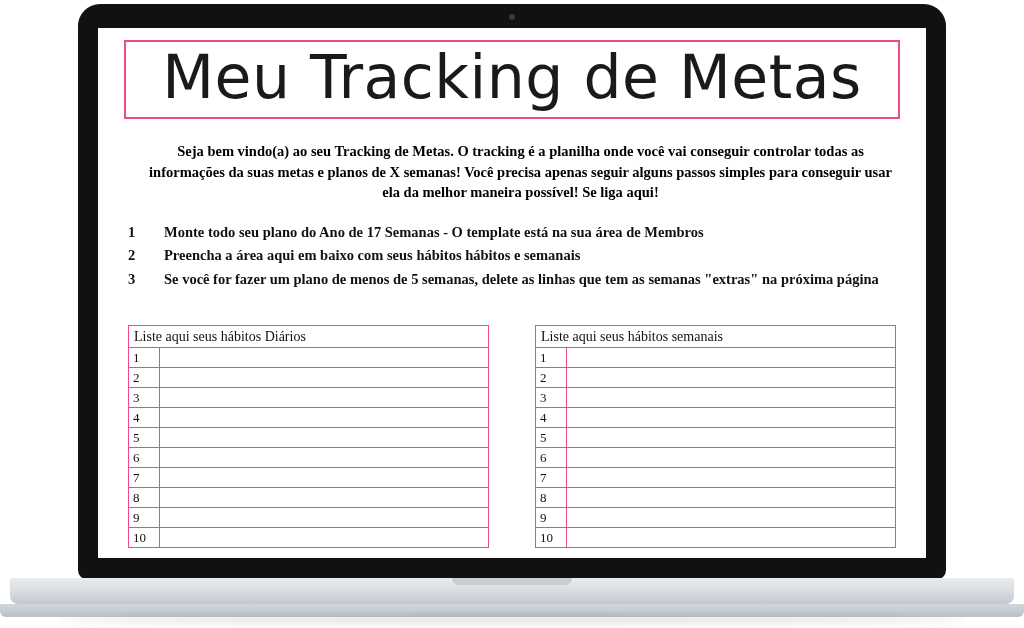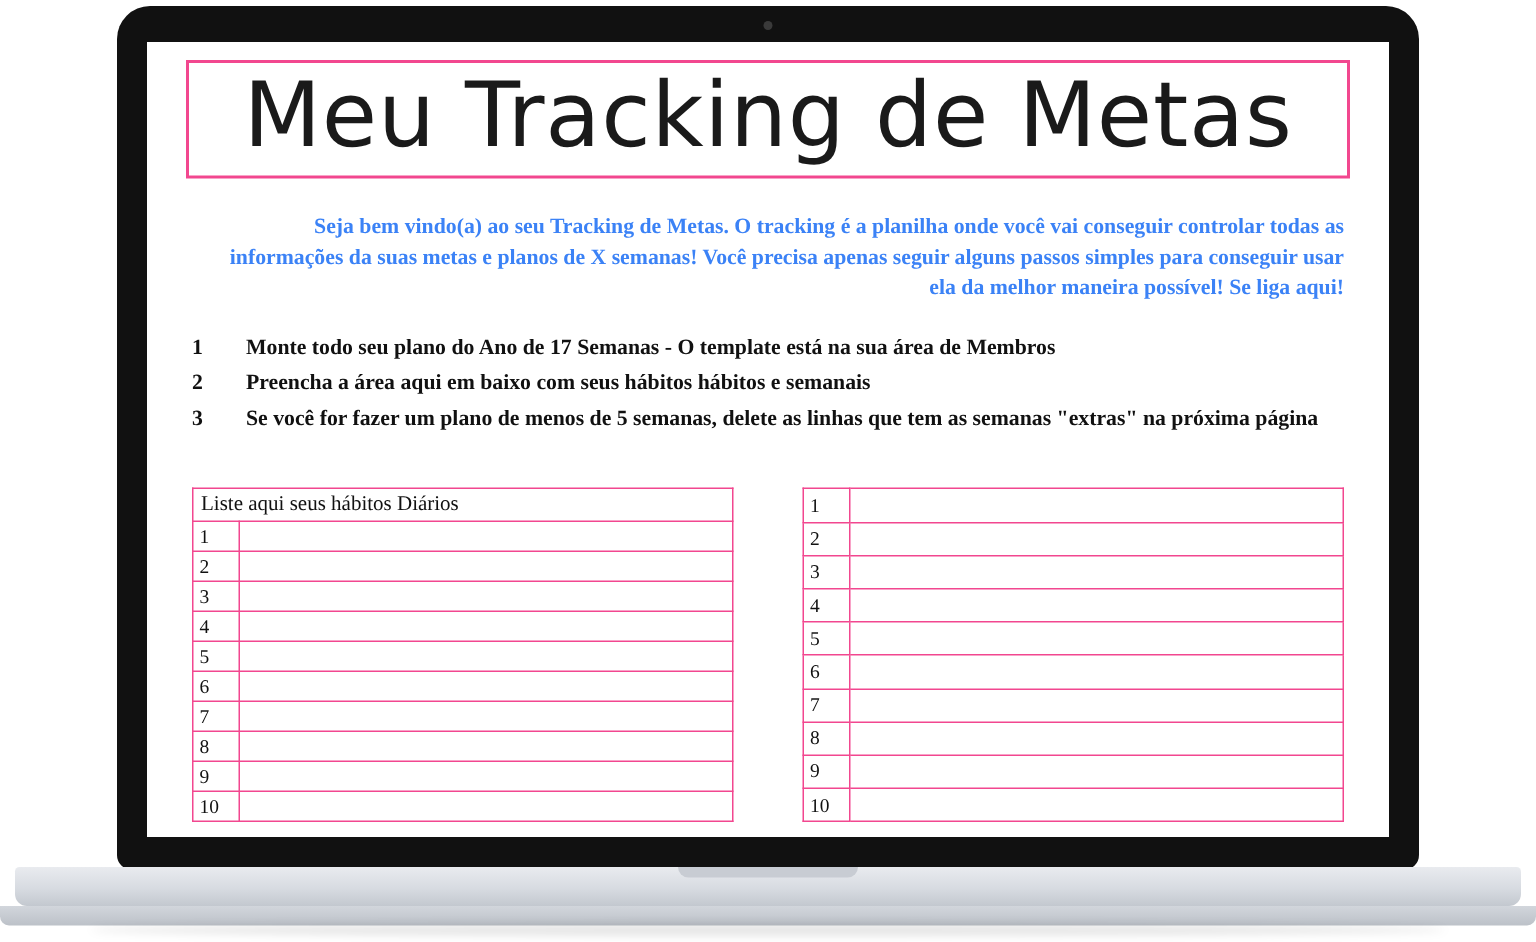--- a/index.html
+++ b/index.html
@@ -118,22 +118,22 @@
     color: #1a1a1a;
     white-space: nowrap;
   }
 
   .intro {
     margin: 22px 4px 0 21px;
     font-family: "Liberation Serif", serif;
     font-weight: bold;
     font-size: 14.5px;
     line-height: 1.42;
-    color: #3b82f6;
-    text-align: right;
+    color: #000000;
+    text-align: center;
   }
 
   .steps {
     margin: 18px 4px 0 4px;
   }
   .step-row {
     display: flex;
     align-items: flex-start;
     font-family: "Liberation Serif", serif;
     font-weight: bold;
@@ -260,20 +260,23 @@
             </tr>
             <tr>
               <td class="idx">10</td>
               <td class="val"></td>
             </tr>
           </tbody>
             </table>
 
           <table class="habit-table">
             <tbody>
+                <tr>
+              <td class="header-cell" colspan="2">Liste aqui seus hábitos semanais</td>
+            </tr>
             <tr>
               <td class="idx">1</td>
               <td class="val"></td>
             </tr>
             <tr>
               <td class="idx">2</td>
               <td class="val"></td>
             </tr>
             <tr>
               <td class="idx">3</td>

